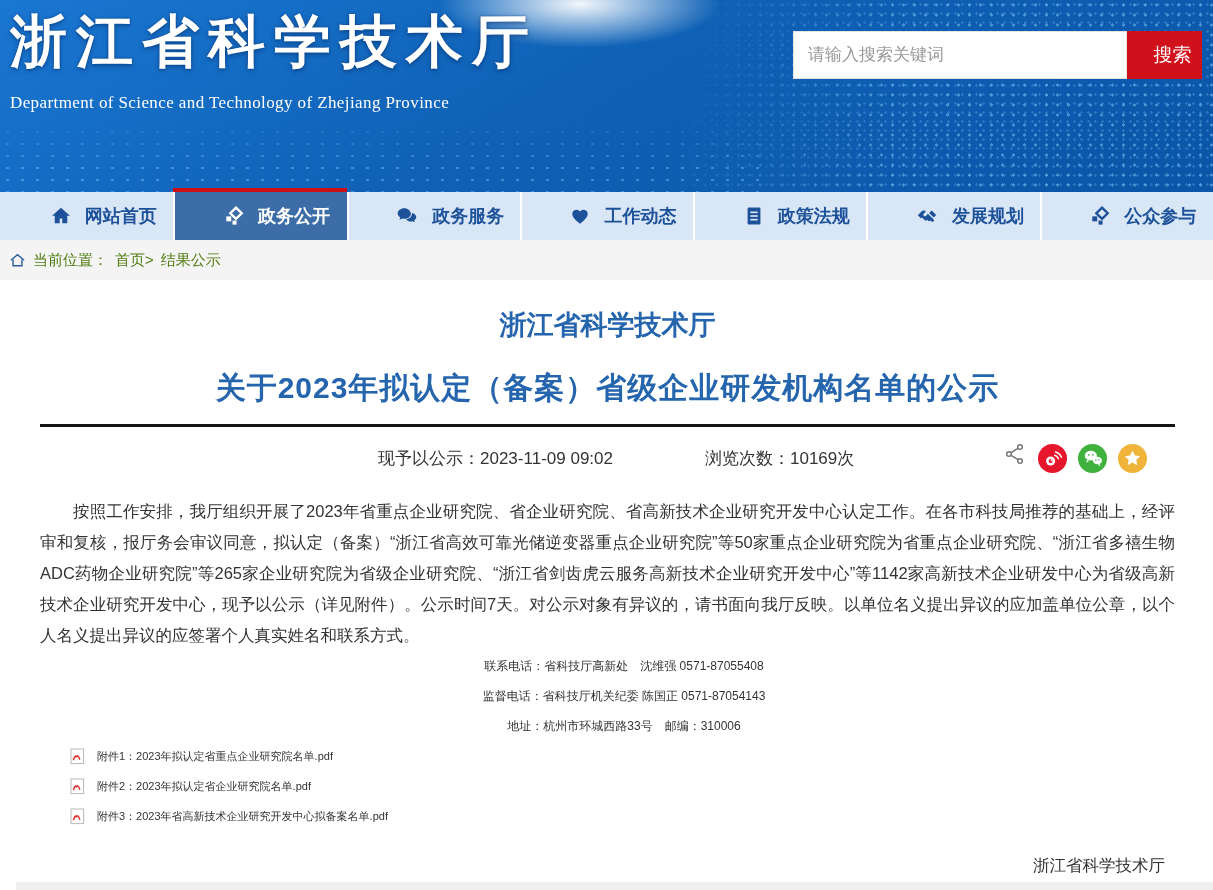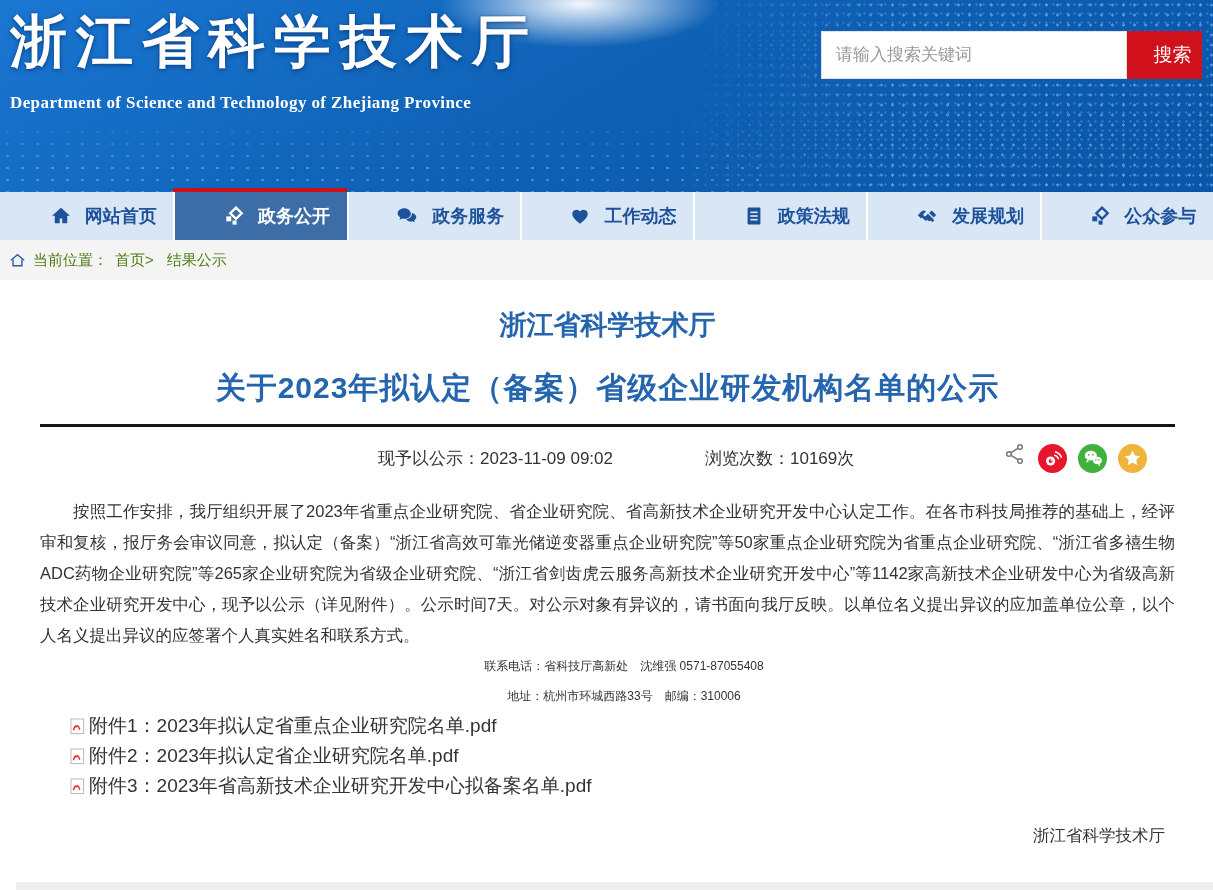--- a/index.html
+++ b/index.html
@@ -23,65 +23,65 @@
     mask-image:linear-gradient(100deg,transparent 0 12%,#000 48%); }
   .banner .dots-left { position:absolute; left:0; bottom:0; width:760px; height:78px;
     background-image:radial-gradient(rgba(140,208,255,.5) 1.4px,transparent 1.6px);
     background-size:15px 12px; opacity:.8;
     -webkit-mask-image:linear-gradient(180deg,transparent 0,#000 70%);
     mask-image:linear-gradient(180deg,transparent 0,#000 70%); }
   .brand { position:absolute; left:10px; top:4px; color:#fff; z-index:2; }
   .brand-cn { font-family:"DejaVu Serif","Liberation Serif",serif; font-weight:bold;
     font-size:57px; letter-spacing:9px; text-shadow:0 2px 5px rgba(0,40,100,.5),0 0 2px rgba(10,60,130,.8); }
   .brand-en { margin-top:12px; font-family:"Liberation Serif","DejaVu Serif",serif;
-    font-weight:bold; font-size:17px; letter-spacing:.4px; }
+    font-weight:normal; font-size:17px; letter-spacing:.4px; }
   .search-wrap { position:absolute; right:11px; top:31px; display:flex; z-index:2; }
-  .search-input { width:306px; height:48px; border:1px solid #e3e3e3; background:#fff;
+  .search-input { width:334px; height:48px; border:1px solid #e3e3e3; background:#fff;
     padding:0 14px; font-size:17px; color:#333; outline:none; }
   .search-input::placeholder { color:#999; }
   .search-btn { width:75px; height:48px; border:none; background:#d0111b; color:#fff;
     font-size:19px; cursor:pointer; font-family:inherit;padding-left:16px; }
 
   
   .nav { display:flex; height:48px; background:#d9e6f6; position:relative; }
   .nav-item { flex:1; display:flex; align-items:center; justify-content:center; gap:13px;
     color:#1d5199; font-size:18px; font-weight:bold; cursor:pointer; position:relative;padding-left:33px; }
   .nav-item + .nav-item::before { content:""; position:absolute; left:0; top:0; bottom:0;
     width:2px; background:#fff; }
   .nav-item svg { fill:currentColor; stroke:none; }
   .nav-item.active { background:#3c6da7; color:#fff; }
   .nav-item.active::after { content:""; position:absolute; left:0; right:0; top:-4px; height:4px;
     background:#cc1016; }
 
   
   .breadcrumb { height:40px; background:#f4f4f4; display:flex; align-items:center;
     padding-left:9px; font-size:15px; color:#4d7c0f; gap:7px; }
   .breadcrumb .crumb { cursor:pointer;text-align:center; }
-  .breadcrumb .crumb + .crumb { margin-left:6px; }
+  .breadcrumb .crumb + .crumb { }
 
   
   .content { padding:0 38px 0 40px; position:relative; }
   .doc-title1 { margin-top:27px; text-align:center; color:#2565ae; font-size:27px; font-weight:bold; }
   .doc-title2 { margin-top:25px; text-align:center; color:#2565ae; font-size:30px; font-weight:bold;
     letter-spacing:1px; }
   .rule { margin-top:15px; border-top:3px solid #151515; }
   .meta-row { display:flex; align-items:center; margin-top:10px; height:42px; font-size:17px; color:#333; }
   .meta-pub { margin-left:338px; }
   .meta-views { margin-left:92px; }
   .share { margin-left:auto; margin-right:28px; display:flex; align-items:center; gap:11px; }
   .share .circle { width:29px; height:29px; border-radius:50%; display:flex; align-items:center;
     justify-content:center; cursor:pointer; }
   .share .share-glyph { cursor:pointer; margin-right:1px; margin-top:-8px; }
   .c-weibo { background:#e6162d; } .c-wechat { background:#3eb23c; } .c-qzone { background:#f0b43a; }
 
   .para { margin-top:17px; font-size:16.5px; line-height:31px; text-indent:33px; text-align:justify; }
   .contact { padding-left:33px; font-size:12px; line-height:30px;text-align:center; }
   .contact:first-of-type { margin-top:8px; }
-  .attach { display:flex; align-items:center; gap:4px; padding-left:30px; height:30px;
-    font-size:19px; color:#333; cursor:pointer; }
+  .attach { display:flex; align-items:center; gap:12px; padding-left:30px; height:30px;
+    font-size:11px; color:#333; cursor:pointer; }
   .attach svg { flex:0 0 auto; }
   .sign-org { margin-top:24px; text-align:right; padding-right:10px; font-size:16.5px; }
 
   .bottom-strip { position:absolute; bottom:0; left:16px; right:0; height:8px; background:#efefef; }
 </style>
 </head>
 <body>
 
 <div class="banner">
   <div class="flare"></div>
@@ -202,20 +202,21 @@
         <svg width="19" height="19" viewBox="0 0 18 18">
             <path d="M9 1.4 11.3 6.2l5.1.6-3.8 3.5.9 5.1L9 12.9l-4.5 2.5.9-5.1L1.6 6.8l5.1-.6z" fill="#fff"></path>
           </svg>
       </span>
     </span>
   </div>
 
   <div class="para">按照工作安排，我厅组织开展了2023年省重点企业研究院、省企业研究院、省高新技术企业研究开发中心认定工作。在各市科技局推荐的基础上，经评审和复核，报厅务会审议同意，拟认定（备案）“浙江省高效可靠光储逆变器重点企业研究院”等50家重点企业研究院为省重点企业研究院、“浙江省多禧生物ADC药物企业研究院”等265家企业研究院为省级企业研究院、“浙江省剑齿虎云服务高新技术企业研究开发中心”等1142家高新技术企业研发中心为省级高新技术企业研究开发中心，现予以公示（详见附件）。公示时间7天。对公示对象有异议的，请书面向我厅反映。以单位名义提出异议的应加盖单位公章，以个人名义提出异议的应签署个人真实姓名和联系方式。</div>
 
   <div class="contact">联系电话：省科技厅高新处　沈维强 0571-87055408</div>
+  <div class="contact">监督电话：省科技厅机关纪委 陈国正 0571-87054143</div>
   <div class="contact">地址：杭州市环城西路33号　邮编：310006</div>
 
   <div class="attach">
     <svg width="15" height="17" viewBox="0 0 15 17">
         <rect x="1" y="1" width="12.6" height="14.6" fill="#fff" stroke="#b9b9b9"></rect>
         <path d="M3.4 12.2c1.1-4 2.3-5.3 3-2.8.5-2.7 2.1-2.1 3.4 2.4" fill="none" stroke="#e03131" stroke-width="1.5"></path>
       </svg>
     <span>附件1：2023年拟认定省重点企业研究院名单.pdf</span>
   </div>
   <div class="attach">

